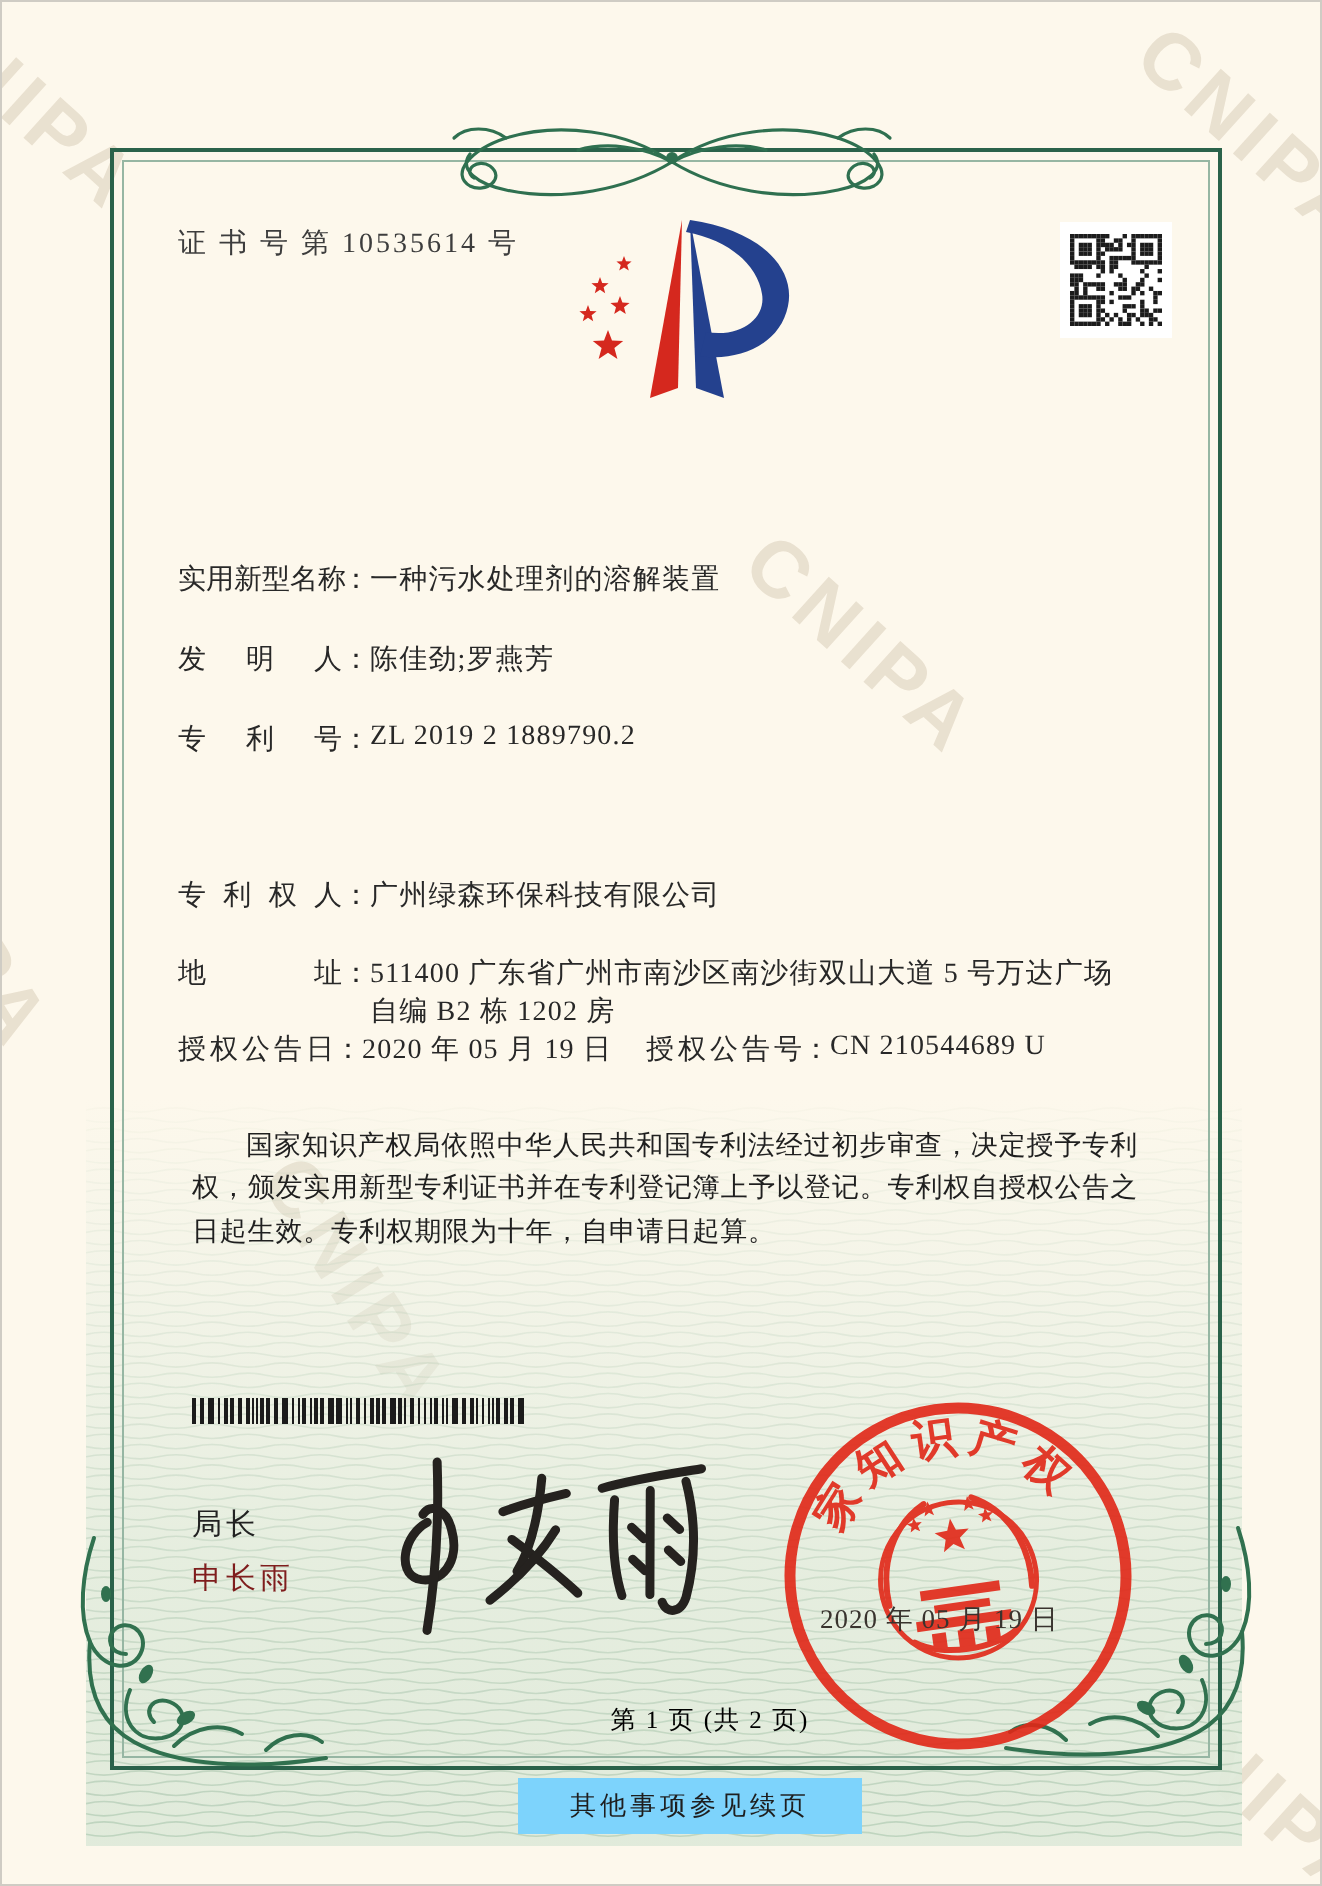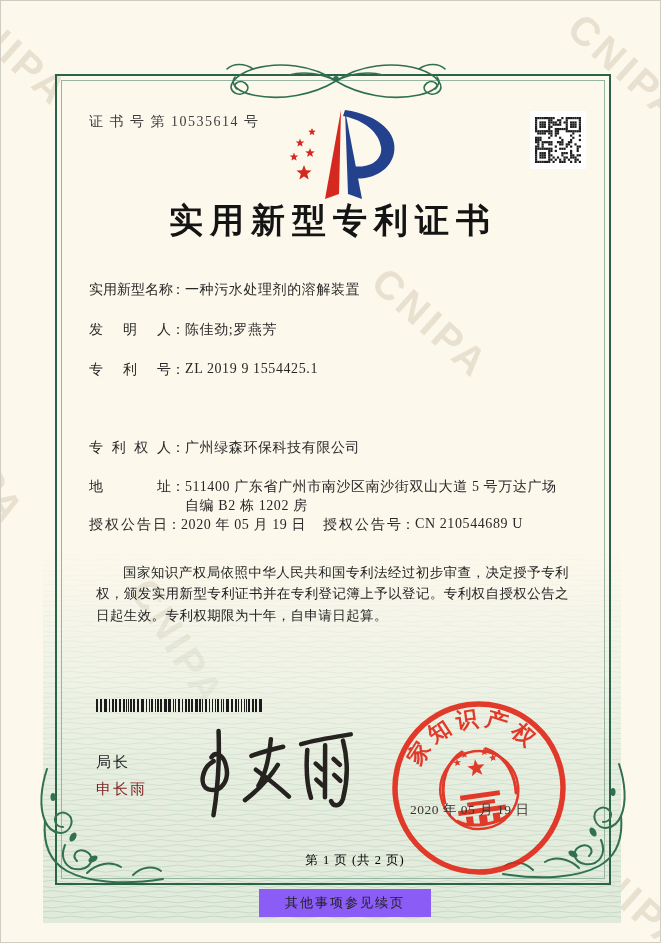--- a/index.html
+++ b/index.html
@@ -43,21 +43,21 @@
   
   .barcode{position:absolute;left:95px;top:698px;}
   .signoff-title{position:absolute;left:95px;top:752px;font-size:15px;color:#222;letter-spacing:2px;}
   .signoff-name{position:absolute;left:95px;top:779px;font-size:15px;color:#7f1d1d;letter-spacing:2px;}
   .signature{position:absolute;left:185px;top:720px;transform:rotate(-2deg);}
   .seal{position:absolute;left:388px;top:697px;transform:rotate(-8deg);opacity:0.9;}
   .seal-date{position:absolute;left:409px;top:800px;width:150px;font-size:13.5px;color:#39332e;
     letter-spacing:0.5px;white-space:nowrap;}
   .page-info{position:absolute;left:54px;top:851px;width:600px;text-align:center;
     font-size:12.5px;color:#000000;letter-spacing:1px;}
-  .cont-note{position:absolute;left:258px;top:888px;width:172px;height:28px;background:#8b5cf6;
+  .cont-note{position:absolute;left:258px;top:888px;width:172px;height:28px;background:#7dd3fc;
     display:flex;align-items:center;justify-content:center;font-size:13px;color:#1e1e1e;letter-spacing:2px;}
 </style>
 </head>
 <body>
 
 <div class="page">
 
   <span class="wm" style="left:-28px;top:-14px;transform:rotate(42deg);">CNIPA</span>
   <span class="wm" style="left:588px;top:4px;transform:rotate(42deg);">CNIPA</span>
   <span class="wm" style="left:392px;top:258px;transform:rotate(42deg);">CNIPA</span>
@@ -432,30 +432,29 @@
           <rect x="24.10" y="43.81" width="2.19" height="2.19"></rect>
           <rect x="26.29" y="43.81" width="2.19" height="2.19"></rect>
           <rect x="28.48" y="43.81" width="2.19" height="2.19"></rect>
           <rect x="35.05" y="43.81" width="2.19" height="2.19"></rect>
           <rect x="39.43" y="43.81" width="2.19" height="2.19"></rect>
           <rect x="43.81" y="43.81" width="2.19" height="2.19"></rect>
         </g>
     </svg>
   </div>
 
-  <div class="title">实用新型专利证书</div>
 
   <div class="row" style="top:280px;">
     <span class="lbl">实用新型名称</span><span class="colon">：</span><span class="val">一种污水处理剂的溶解装置</span>
   </div>
   <div class="row" style="top:320px;">
     <span class="lbl">发明人</span><span class="colon">：</span><span class="val">陈佳劲;罗燕芳</span>
   </div>
   <div class="row" style="top:360px;">
-    <span class="lbl">专利号</span><span class="colon">：</span><span class="val">ZL 2019 9 1554425.1</span>
+    <span class="lbl">专利号</span><span class="colon">：</span><span class="val">ZL 2019 2 1889790.2</span>
   </div>
   <div class="row" style="top:438px;">
     <span class="lbl">专利权人</span><span class="colon">：</span><span class="val">广州绿森环保科技有限公司</span>
   </div>
   <div class="row" style="top:477px;">
     <span class="lbl">地址</span><span class="colon">：</span><span class="val">511400 广东省广州市南沙区南沙街双山大道 5 号万达广场</span>
   </div>
   <div class="addr2">自编 B2 栋 1202 房</div>
   <div class="row" style="top:515px;">
     <span class="lbl5">授权公告日</span><span class="colon">：</span><span class="val">2020 年 05 月 19 日</span>

